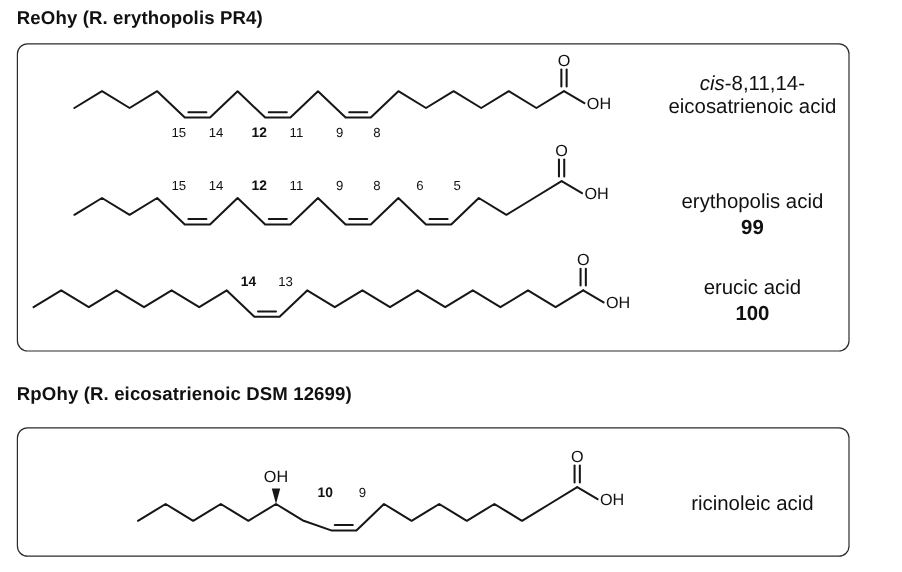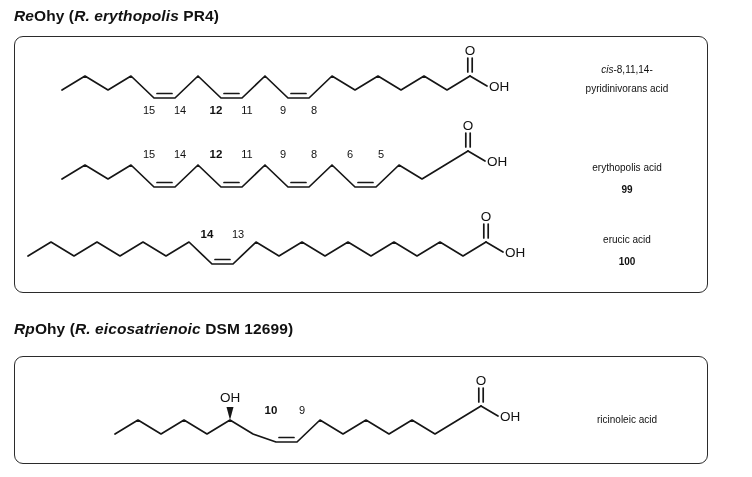--- a/index.html
+++ b/index.html
@@ -1,29 +1,29 @@
 <!DOCTYPE html>
 <html><head>
 <meta charset="utf-8">
 <style>
   *{box-sizing:border-box;margin:0;padding:0}
   html,body{background:#ffffff}
   body{font-family:"Liberation Sans",sans-serif;color:#111}
   #canvas{position:relative;width:752px;height:477px;background:#fff;overflow:hidden}
   .sbox{position:absolute;border:1.7px solid #2b2b2b;border-radius:9px;background:transparent}
   .title{position:absolute;font-size:15.5px;font-weight:bold;white-space:nowrap;letter-spacing:.1px}
-  .title .bi{font-style:italic}
+  .title .bi{}
   svg.structs{position:absolute;left:0;top:0}
   .bond{stroke:#161616;stroke-width:1.7;fill:none;stroke-linecap:round;stroke-linejoin:round}
   .wedge{fill:#161616;stroke:none}
   .atom{font-size:13.5px;fill:#111;text-anchor:middle;font-family:"Liberation Sans",sans-serif}
   .atomL{text-anchor:start}
   .num{font-size:11px;fill:#111;text-anchor:middle;font-family:"Liberation Sans",sans-serif}
   .num.b{font-weight:bold;font-size:11.5px}
-  .cname{position:absolute;left:548px;width:158px;text-align:center;font-size:10px;line-height:19px}
+  .cname{position:absolute;left:548px;width:158px;text-align:center;font-size:17px;line-height:19px}
   .cname i{font-style:italic}
   .cnum{font-weight:bold;margin-top:3px}
 </style>
 </head>
 <body>
 
 <div id="canvas">
 
   <div class="sbox" style="left:14px;top:36px;width:694px;height:257px"></div>
   <div class="sbox" style="left:14px;top:356px;width:694px;height:108px"></div>
@@ -95,21 +95,21 @@
       <text class="atom" x="481" y="385">O</text>
       <text class="atom atomL" x="500" y="421">OH</text>
       <text class="num b" x="271" y="414">10</text>
       <text class="num" x="302" y="414">9</text>
     <line x1="279" y1="437.5" x2="294" y2="437.5" class="bond"></line>
       </g>
   </svg>
 
   <div class="cname" style="top:60px">
     <div><i>cis</i><span>-8,11,14-</span></div>
-    <div>pyridinivorans acid</div>
+    <div>eicosatrienoic acid</div>
   </div>
 
   <div class="cname" style="top:158px">
     <div>erythopolis acid</div>
     <div class="cnum">99</div>
   </div>
 
   <div class="cname" style="top:230px">
     <div>erucic acid</div>
     <div class="cnum">100</div>

